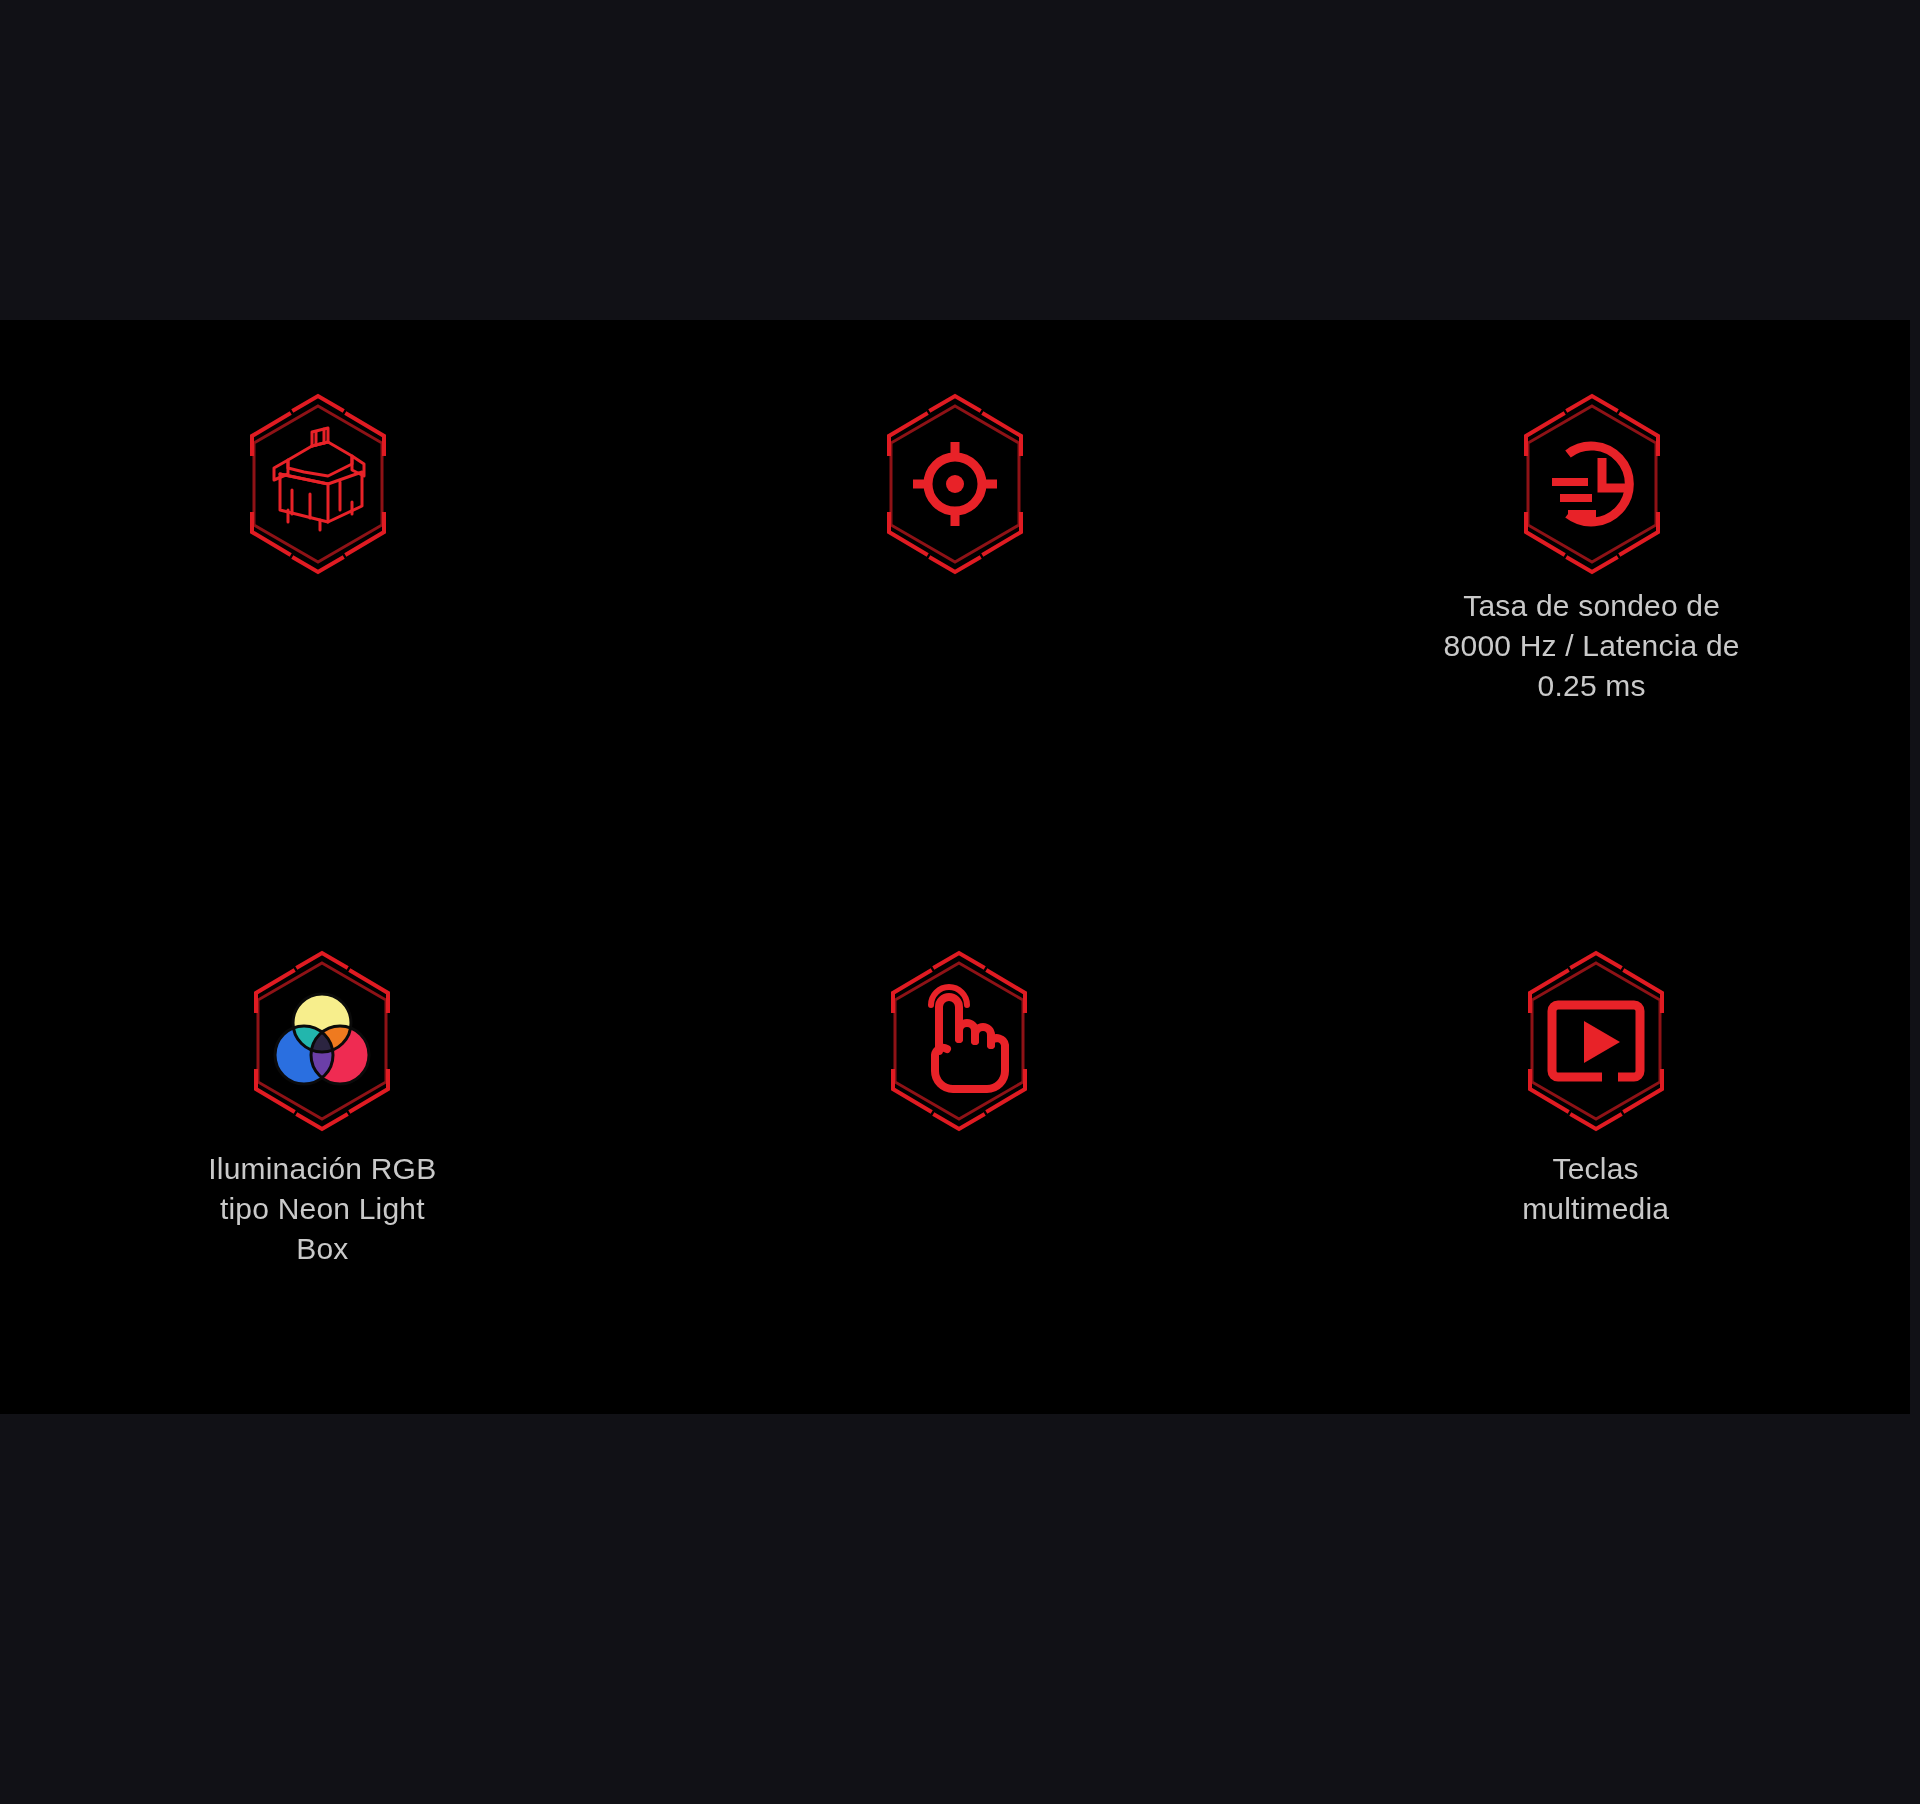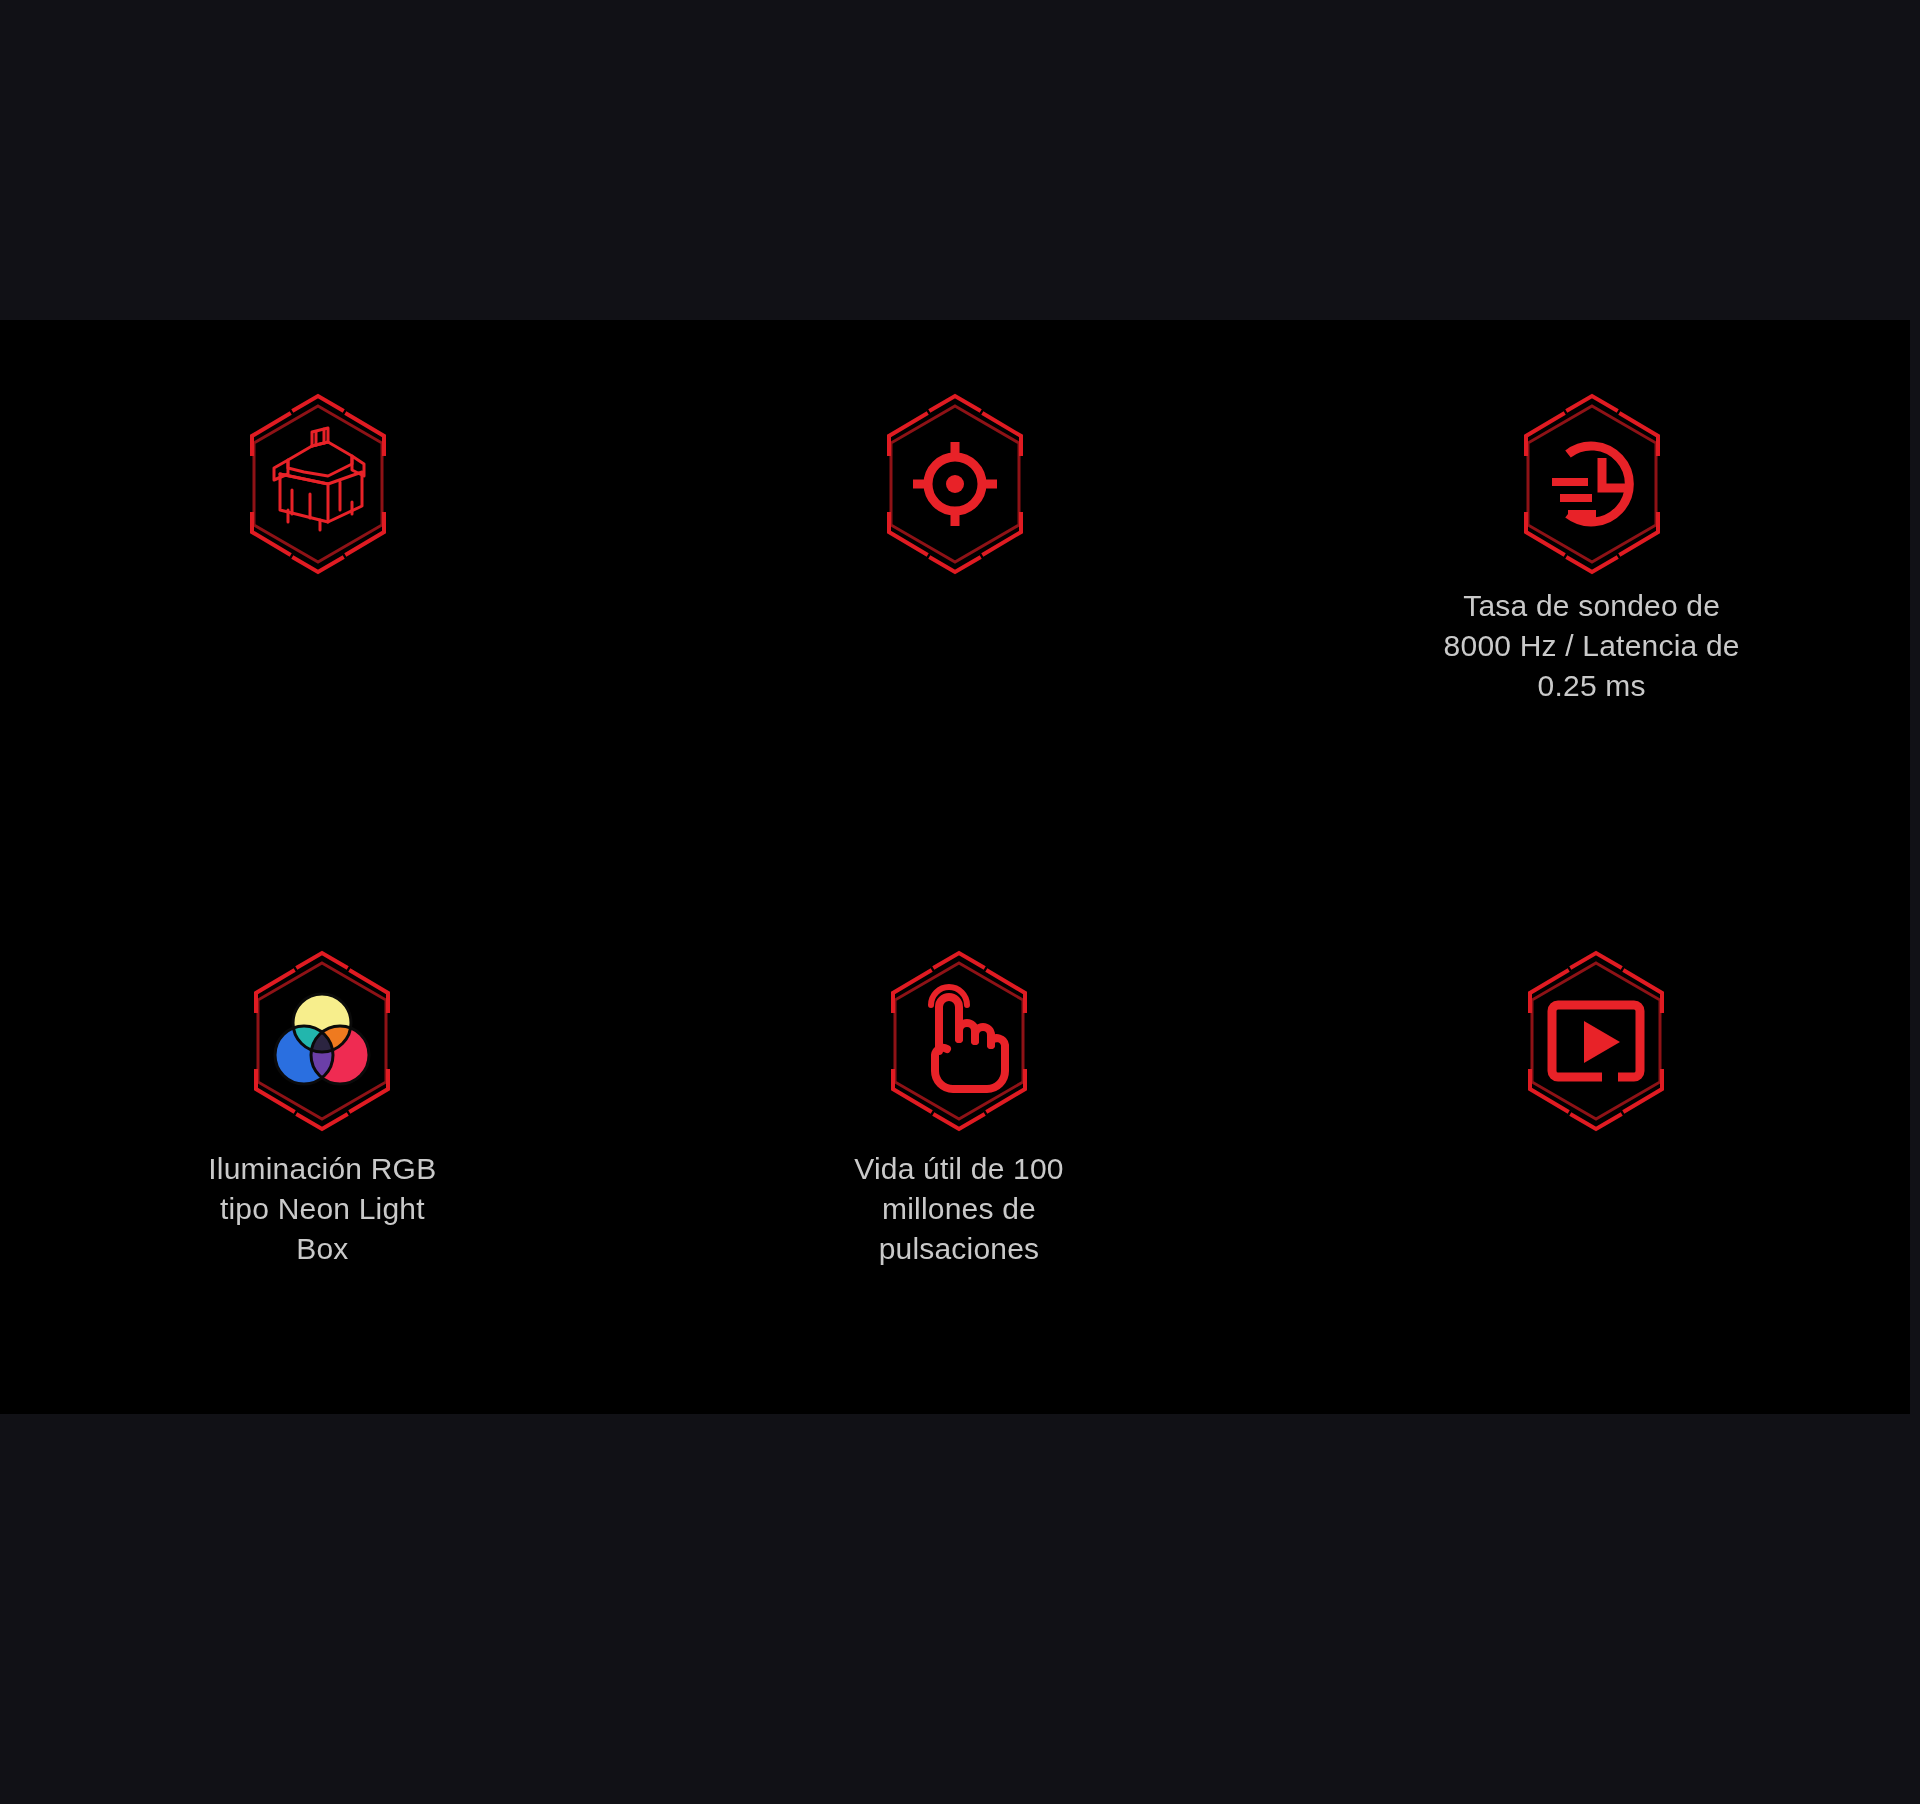--- a/index.html
+++ b/index.html
@@ -280,23 +280,20 @@
 
               <path d="M 86,84 L 86,76 A 8,8 0 0 1 102,76 L 102,86"></path>
               <path d="M 102,86 L 102,80 A 8,8 0 0 1 118,80 L 118,90"></path>
 
               <path d="M 118,90 L 118,86 A 8,8 0 0 1 132,90 L 132,116 A 18,18 0 0 1 114,134 L 80,134 A 18,18 0 0 1 62,116 L 62,100 A 8,8 0 0 1 74,94"></path>
 
               <path d="M 58,50 A 18,18 0 0 1 94,50" stroke-width="6"></path>
             </g>
           </svg>
         </div>
-        <div class="feature-label">Vida útil de 100
-millones de
-pulsaciones</div>
       </div>
 
       <div class="feature-cell row2 col3">
         <div class="hex-wrap">
           <svg viewBox="0 0 172 172" xmlns="http://www.w3.org/2000/svg" aria-hidden="true">
             <polygon points="86,8 150,45 150,127 86,164 22,127 22,45" fill="none" stroke="#8e1216" stroke-width="3"></polygon>
             <g stroke="#e01b22" stroke-width="4" fill="none" stroke-linecap="square">
               <path d="M 20,56 L 20,38 L 57,16"></path>
               <path d="M 115,16 L 152,38 L 152,56"></path>
               <path d="M 152,116 L 152,134 L 115,156"></path>
@@ -304,18 +301,20 @@
               <path d="M 62,12 L 86,-2 L 110,12"></path>
               <path d="M 62,160 L 86,174 L 110,160"></path>
             </g>
 
             <g stroke="#e82228" fill="none" stroke-width="9" stroke-linejoin="round" stroke-linecap="butt">
               <path d="M 92,122 L 48,122 A 6,6 0 0 1 42,116 L 42,56 A 6,6 0 0 1 48,50 L 124,50 A 6,6 0 0 1 130,56 L 130,116 A 6,6 0 0 1 124,122 L 108,122"></path>
             </g>
             <path d="M 74,66 L 110,87 L 74,108 Z" fill="#e82228" stroke="none"></path>
           </svg>
         </div>
+        <div class="feature-label">Teclas
+multimedia</div>
       </div>
 
     </div>
   </div>
 
 </div>
 
 </body></html>

